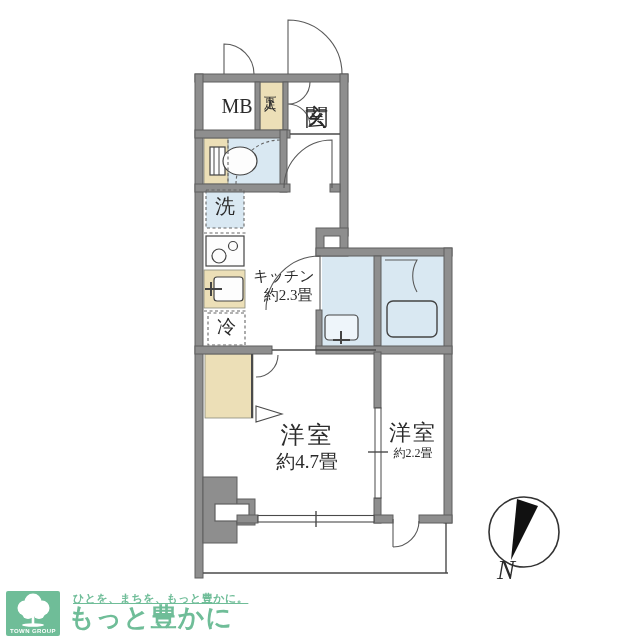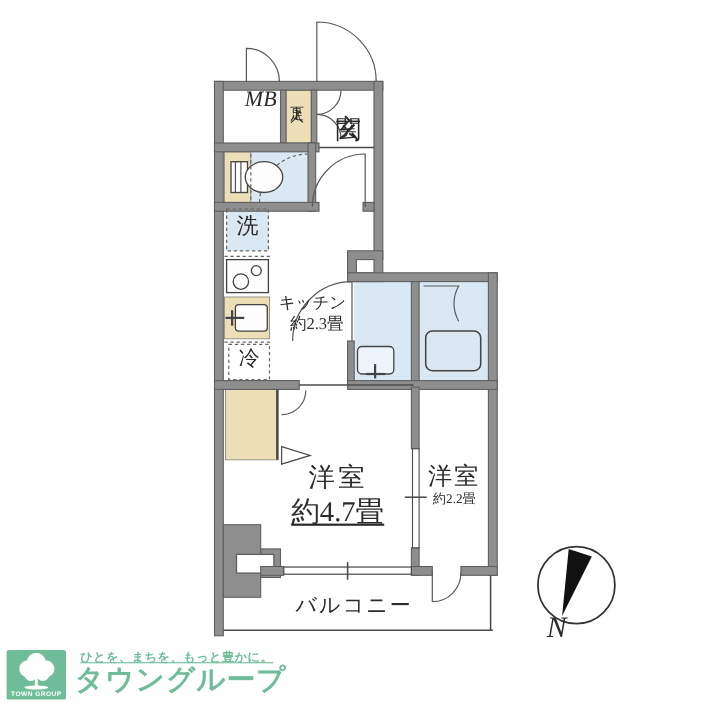--- a/index.html
+++ b/index.html
@@ -133,29 +133,28 @@
           <circle cx="36" cy="17" r="7.5"></circle>
         <circle cx="22" cy="22" r="6"></circle>
           <circle cx="33" cy="22" r="6"></circle>
         <rect x="25.7" y="18" width="2.6" height="15"></rect>
         <ellipse cx="27" cy="34" rx="11" ry="1.8"></ellipse>
       </g>
       <text x="27" y="42" text-anchor="middle" font-size="6" font-weight="bold" letter-spacing="0.4" fill="#fff" font-family="Liberation Sans, DejaVu Sans, sans-serif">TOWN GROUP</text>
     </g>
   </svg>
 
-  <div class="label center" style="left:203px;top:80px;width:68px;font-size:20px;font-style:italic;">MB</div>
+  <div class="label center" style="left:203px;top:96px;width:68px;font-size:20px;">MB</div>
   <div class="label vert" style="left:263px;top:87px;font-size:12.5px;letter-spacing:1px;">下足入</div>
   <div class="label vert" style="left:304px;top:85px;font-size:23px;letter-spacing:3px;">玄関</div>
   <div class="label center" style="left:206px;top:196px;width:38px;font-size:20px;">洗</div>
   <div class="label center" style="left:246px;top:269px;width:76px;font-size:15px;">キッチン</div>
   <div class="label center" style="left:244px;top:288px;width:88px;font-size:15px;">約2.3畳</div>
   <div class="label center" style="left:208px;top:317px;width:37px;font-size:19px;">冷</div>
   <div class="label center" style="left:255px;top:423px;width:105px;font-size:24px;letter-spacing:3px;">洋室</div>
-  <div class="label center" style="left:252px;top:452px;width:110px;font-size:26px;text-decoration:underline;">約4.7畳</div>
+  <div class="label center" style="left:252px;top:452px;width:110px;font-size:19px;">約4.7畳</div>
   <div class="label center" style="left:381px;top:421px;width:64px;font-size:22px;letter-spacing:2px;">洋室</div>
   <div class="label center" style="left:377px;top:447px;width:72px;font-size:12px;">約2.2畳</div>
-  <div class="label center" style="left:252px;top:541px;width:140px;font-size:19px;letter-spacing:2px;">バルコニー</div>
   <div class="label center" style="left:486px;top:556px;width:40px;font-size:27px;font-style:italic;">N</div>
 
   <div class="label brandtxt" style="left:73px;top:593px;font-size:11px;letter-spacing:0.5px;text-decoration:underline;">ひとを、まちを、もっと豊かに。</div>
-  <div class="label brandtxt" style="left:68px;top:604px;font-size:26px;letter-spacing:1px;">タウングループ</div>
+  <div class="label brandtxt" style="left:68px;top:604px;font-size:26px;letter-spacing:1px;">もっと豊かに</div>
 </div>
 
 </body></html>

